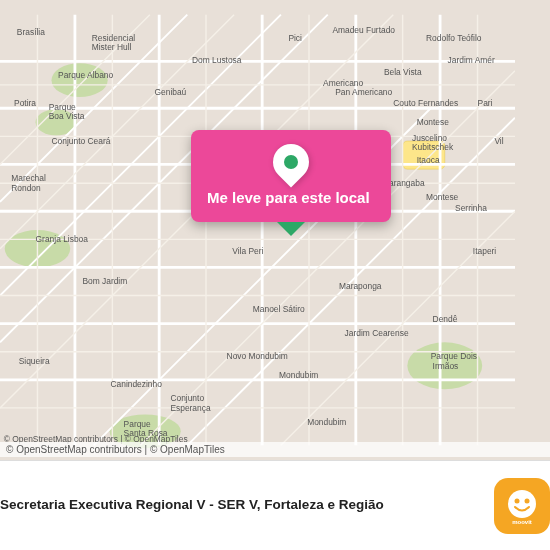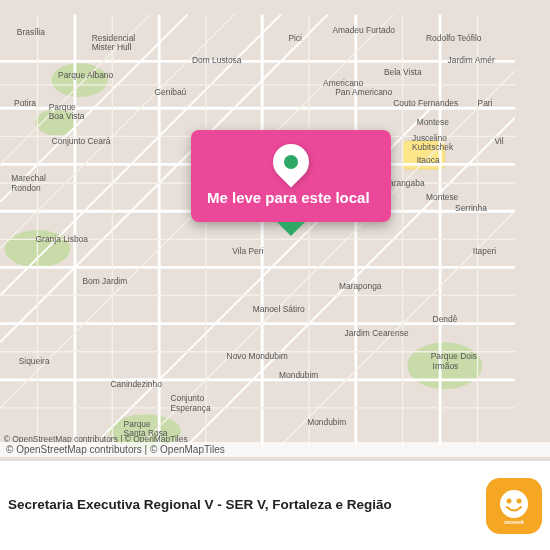--- a/index.html
+++ b/index.html
@@ -85,21 +85,21 @@
     
     #bottom-panel {
       position: absolute;
       bottom: 0;
       left: 0;
       width: 550px;
       height: 90px;
       background: white;
       display: flex;
       align-items: center;
-      padding: 12px 8px;
+      padding: 12px 0;
       border-top: 1px solid #ddd;
       z-index: 20;
     }
 
     #location-info {
       flex: 1;
     }
 
     .location-title {
       font-size: 13.5px;

